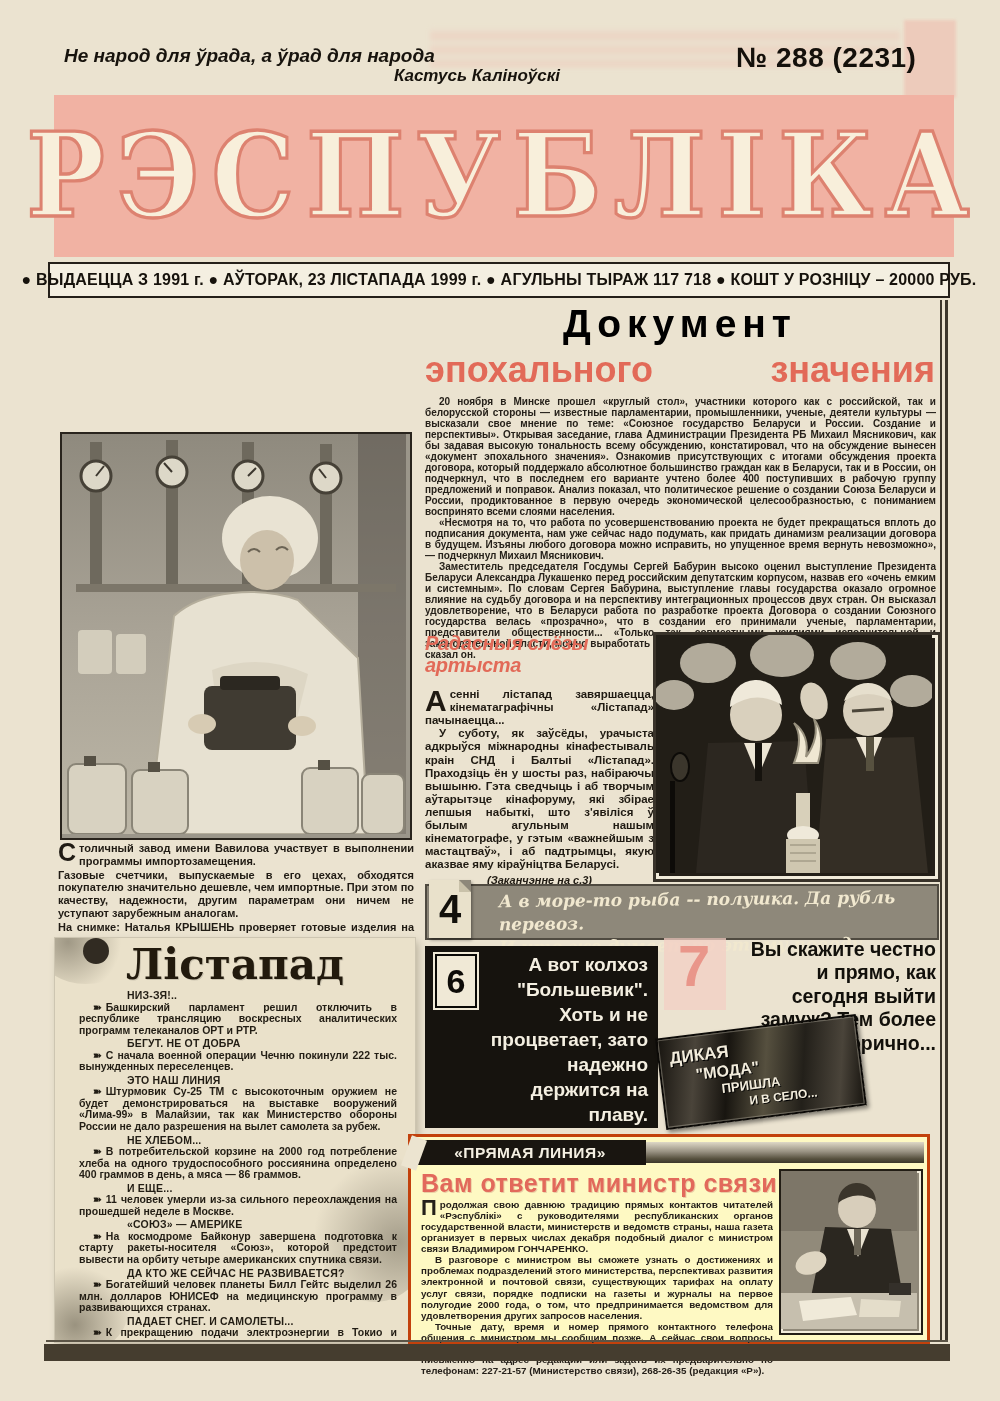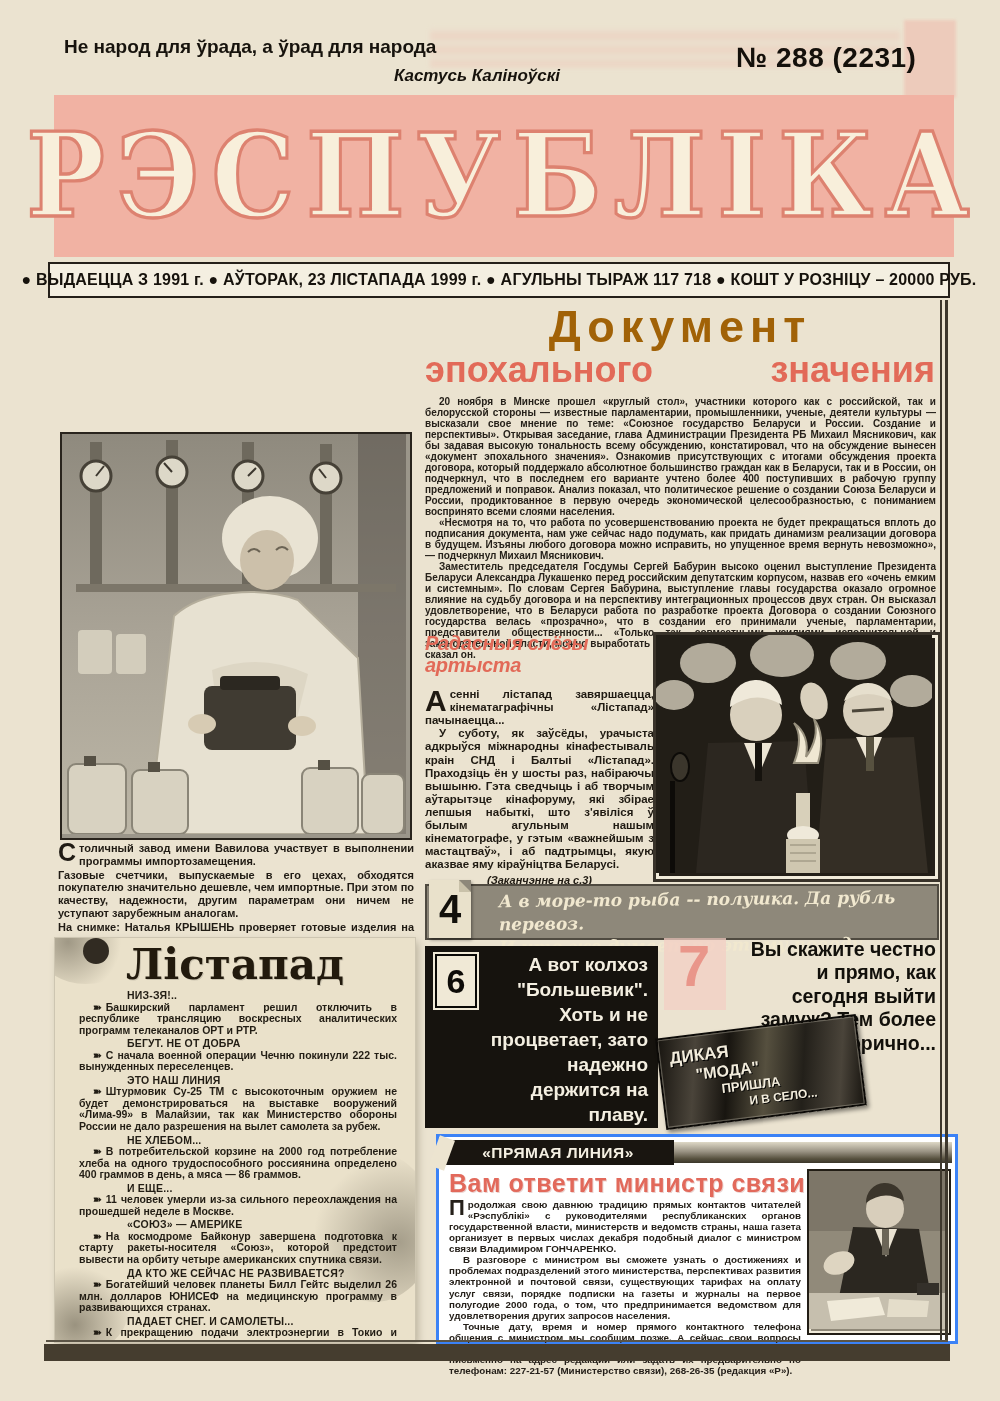--- a/index.html
+++ b/index.html
@@ -4,21 +4,21 @@
 <style>
   html,body{margin:0;padding:0;background:#d8d2c2;}
   .page{position:relative;width:1000px;height:1401px;background:#ebe3d0;overflow:hidden;
         font-family:"Liberation Sans",sans-serif;color:#241f18;}
   .abs{position:absolute;}
   .prelines{white-space:pre-line;}
 
   
   .ghost1{left:430px;top:28px;width:470px;height:40px;background:repeating-linear-gradient(0deg,#eec4b6 0 8px,#ecd7c8 8px 14px);opacity:.38;filter:blur(2px);}
   .ghost2{left:904px;top:20px;width:52px;height:78px;background:#efb9ab;opacity:.55;filter:blur(1.5px);}
-  .motto{left:64px;top:36px;font-size:19px;font-weight:700;color:#17130d;}
+  .motto{left:64px;top:45px;font-size:19px;font-weight:700;font-style:italic;color:#17130d;}
   .motto-author{left:394px;top:66px;font-size:17px;font-weight:700;font-style:italic;color:#17130d;}
   .issue{left:736px;top:42px;font-size:28px;font-weight:800;color:#14100b;letter-spacing:.5px;}
 
   
   .masthead{left:54px;top:95px;width:900px;height:162px;background:#f1b2a3;
             display:flex;align-items:center;justify-content:center;}
   .masthead-title{font-family:"DejaVu Serif",serif;font-weight:700;font-size:104px;letter-spacing:12px;
                   color:#f8efdb;-webkit-text-stroke:3px #dd8270;transform:scaleY(1.12);line-height:1;}
 
   
@@ -49,22 +49,22 @@
               background:radial-gradient(circle at 40% 70%,#7d7664bb,#7d766400 70%);}
   .tg-title{position:relative;text-align:center;margin:4px 0 2px 0;font-family:"DejaVu Serif",serif;
             font-weight:700;font-size:42px;line-height:46px;color:#221a0d;text-shadow:1px 1px 0 #0002;}
   .tg-body{position:relative;padding:0 18px 0 24px;font-size:10.5px;line-height:1.1;font-weight:700;
            color:#221d14;text-align:justify;}
   .tg-head{margin:2px 0 0 8px;font-weight:800;letter-spacing:.2px;padding-left:40px;}
   .tg-item{margin:0;text-indent:14px;}
   .tg-arrow{font-weight:900;padding-right:4px;}
 
   
-  .union-h1{left:425px;top:304px;width:510px;text-align:center;font-size:45px;line-height:1;
-            font-weight:900;color:#a16207;letter-spacing:6px;}
+  .union-h1{left:425px;top:304px;width:510px;text-align:center;font-size:39px;line-height:1;
+            font-weight:900;color:#000000;letter-spacing:6px;}
   .union-h2{left:425px;top:352px;width:510px;font-size:36px;line-height:1;font-weight:900;
             color:#e26a58;text-align:justify;text-align-last:justify;}
   .union-body{left:425px;top:396px;width:511px;font-size:10px;line-height:1.1;font-weight:600;
               text-align:justify;color:#26211a;}
   .union-body p{margin:0;}
   .ind{text-indent:14px;}
   .contin{text-align:right;font-weight:800;font-style:italic;font-size:10.5px;margin-top:-11px;}
 
   
   .lst-h{left:425px;top:633px;width:232px;font-size:20px;line-height:1.08;font-weight:900;
@@ -106,21 +106,21 @@
             linear-gradient(100deg,#181510 0%,#4a443a 18%,#181510 34%,#56503f 52%,#23201a 70%,#4a443a 88%,#181510 100%);
             border:2px solid #0c0a07;box-shadow:2px 3px 4px #0007,inset 0 0 0 1px #d8d2c055;
             transform:rotate(-7deg);color:#f2ecdc;font-weight:800;}
   .t7-inset span{position:absolute;text-shadow:1px 1px 0 #000;}
   .ti0{left:10px;top:10px;font-size:17px;}
   .ti1{left:34px;top:30px;font-size:16px;}
   .ti2{left:58px;top:48px;font-size:13px;}
   .ti3{left:84px;top:64px;font-size:12px;}
 
   
-  .hot{left:436px;top:1134px;width:516px;height:204px;border:3px solid #3b82f6;background:#ffffff;}
+  .hot{left:408px;top:1134px;width:516px;height:204px;border:3px solid #c2410c;background:#fef9c3;}
   .hot-banner{position:absolute;left:3px;top:3px;width:232px;height:25px;background:#191510;
               display:flex;align-items:center;justify-content:center;color:#f4efe2;
               font-size:15.5px;font-weight:800;letter-spacing:.5px;}
   .hot-banner::before{content:"";position:absolute;left:-8px;top:-3px;width:16px;height:32px;
                       background:#ece4d0;transform:rotate(20deg);}
   .hot-bar{position:absolute;left:235px;top:5px;right:3px;height:21px;
            background:linear-gradient(#ded8c6,#9a9384 45%,#57513f 80%,#3b362a);}
   .hot-h{position:absolute;left:10px;top:32px;font-size:25px;font-weight:900;color:#e2695b;
          letter-spacing:.5px;text-shadow:1px 1px 0 #b65b4d44;}
   .hot-body{position:absolute;left:10px;top:62px;width:352px;font-size:9.8px;line-height:1.13;

